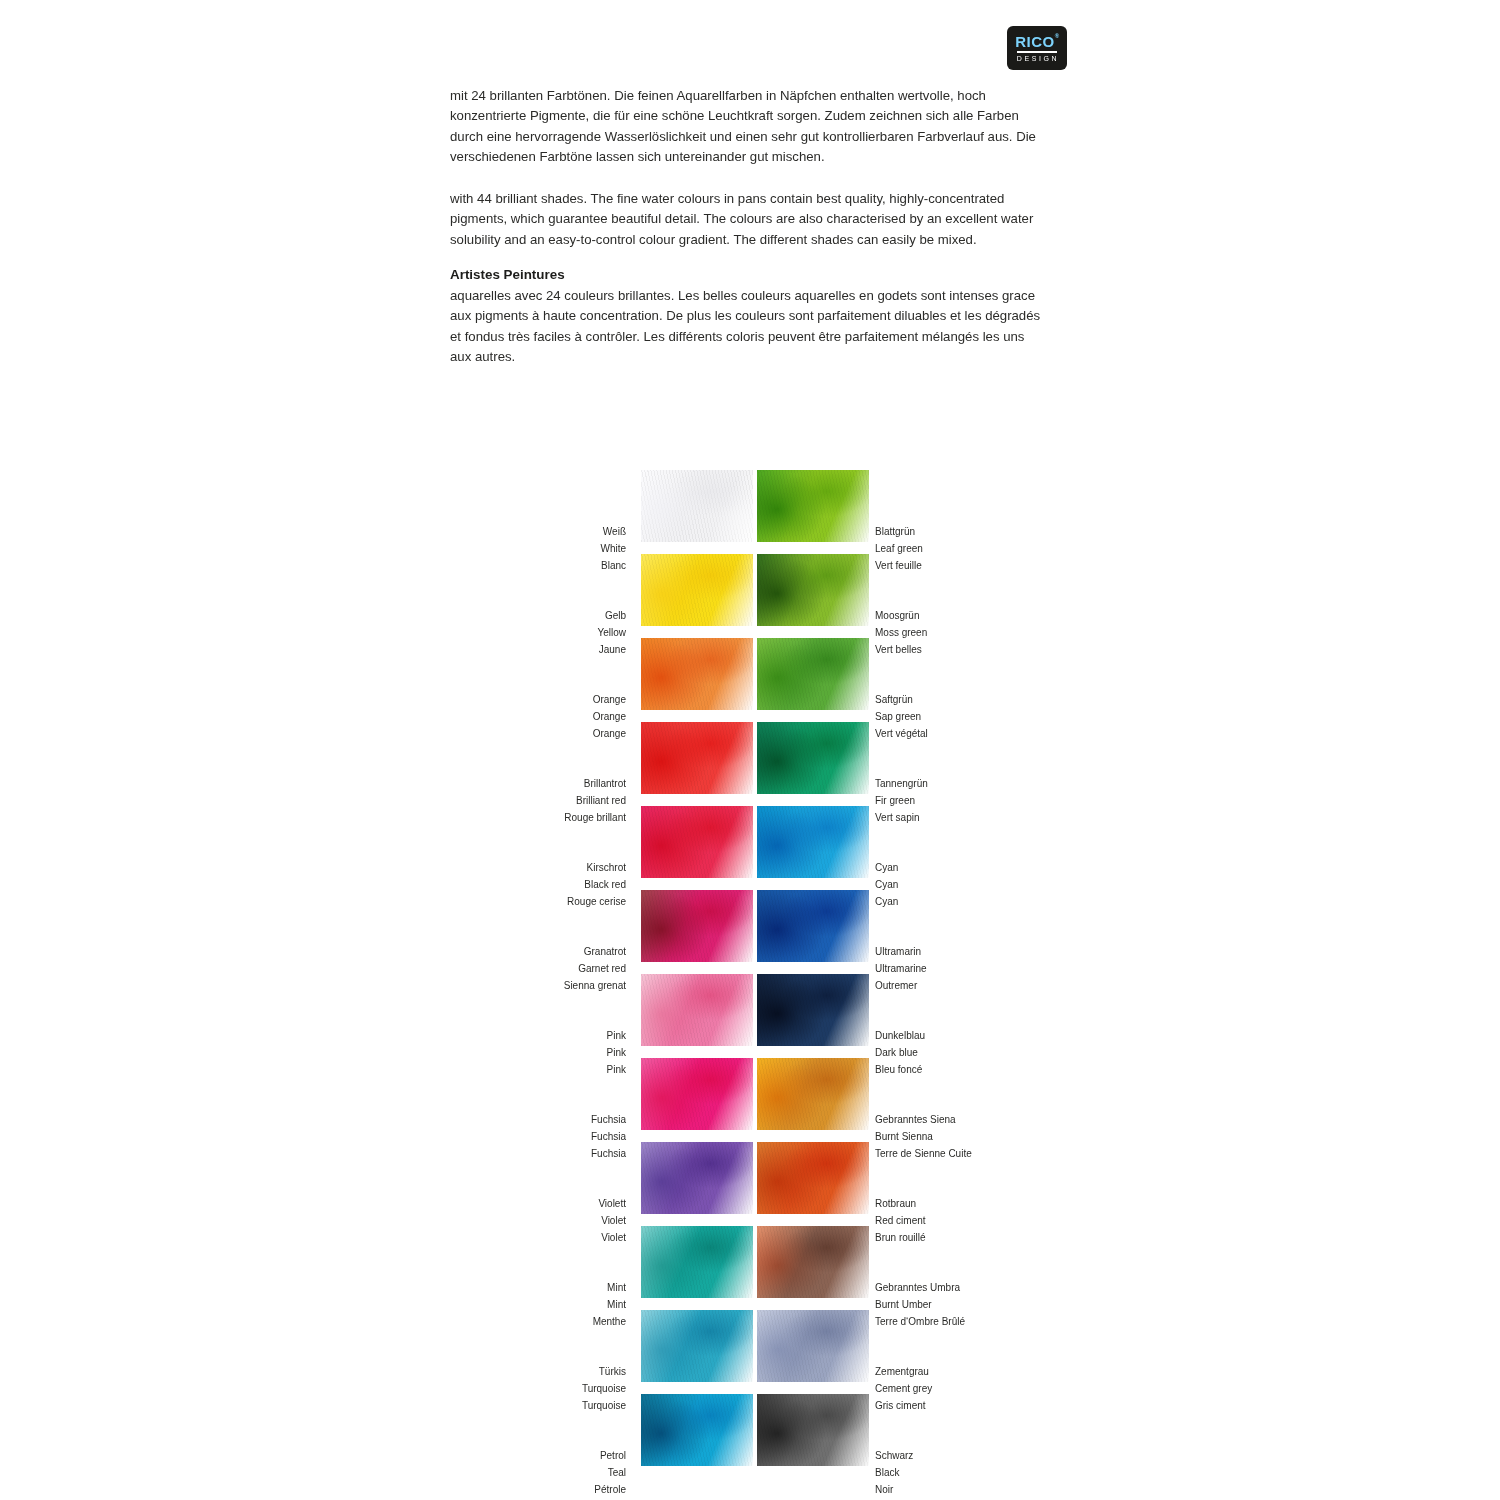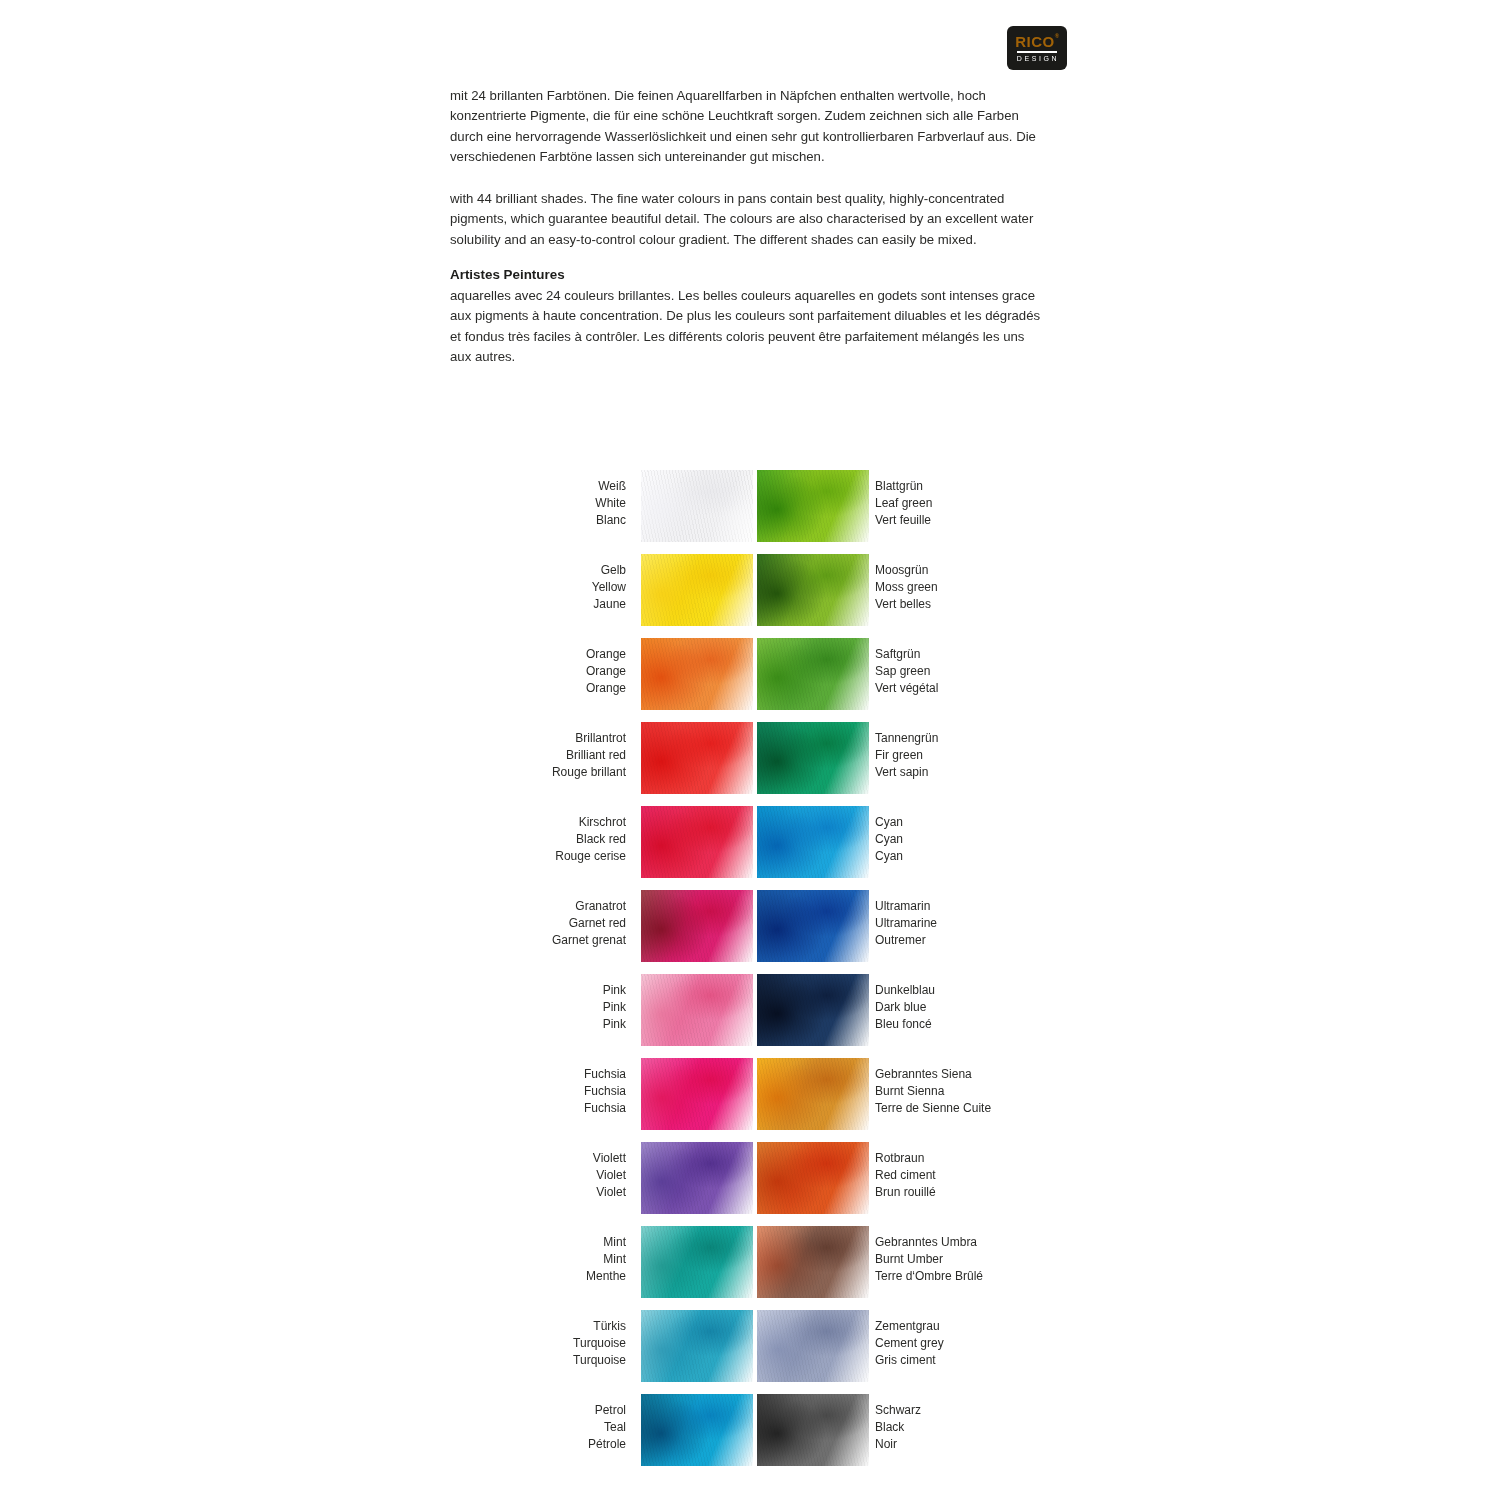--- a/index.html
+++ b/index.html
@@ -9,21 +9,21 @@
     color:#1d1d1b;overflow:hidden;position:relative;
   }
 
   
   #brand-logo{
     position:absolute;left:1007px;top:26px;width:60px;height:44px;
     background:#1a1a18;border-radius:6px;
     display:flex;flex-direction:column;align-items:center;justify-content:center;
   }
   #brand-logo .lg-top{
-    color:#a16207;font-weight:bold;font-size:15px;letter-spacing:.5px;
+    color:#7dd3fc;font-weight:bold;font-size:15px;letter-spacing:.5px;
     line-height:1;position:relative;padding-right:4px;
   }
   #brand-logo .lg-reg{
     position:absolute;right:-1px;top:-1px;font-size:6px;font-weight:bold;line-height:1;
   }
   #brand-logo .lg-rule{width:40px;height:2px;background:#fff;margin:2px 0 2px;}
   #brand-logo .lg-bot{
     color:#ffffff;font-size:7px;letter-spacing:2.6px;line-height:1;padding-left:2px;
   }
 
@@ -36,21 +36,21 @@
   .blk-body{
     font-size:13.2px;line-height:20.3px;color:#2b2b29;text-align:left;
   }
   .blk.sp2{margin-top:22px;}
   .blk.sp3{}
 
   
   #chart{position:absolute;left:0;top:470px;width:1500px;}
   .row{position:relative;height:84px;}
   .lbl{
-    position:absolute;font-size:12px;line-height:17.2px;color:#2b2b29;white-space:nowrap;
+    position:absolute;font-size:10px;line-height:17.2px;color:#2b2b29;white-space:nowrap;margin-top:45px;
   }
   .lbl.left{right:874px;text-align:right;top:8px;}
   .lbl.right{left:875px;text-align:left;top:8px;}
   .sw{
     position:absolute;width:112px;height:72px;top:0;
   }
   .sw.a{left:641px;}
   .sw.b{left:757px;}
   .sw .base{position:absolute;inset:0;}
   .sw .ov{position:absolute;inset:0;}
@@ -178,21 +178,21 @@
       </div>
       <div class="sw b">
         <div class="base" style="background: linear-gradient(115deg, rgb(10, 143, 204) 0%, rgb(27, 165, 220) 42%, rgb(27, 165, 220) 68%, rgba(255, 255, 255, 0.92) 100%);"></div>
         <div class="ov" style="background: radial-gradient(70% 85% at 18% 55%, rgba(10, 143, 204, 0.8) 0%, transparent 62%), radial-gradient(55% 50% at 62% 30%, rgba(27, 165, 220, 0.6) 0%, transparent 70%), radial-gradient(60% 70% at 88% 70%, rgba(255, 255, 255, 0.75) 0%, transparent 65%), repeating-linear-gradient(78deg, rgba(0, 0, 0, 0.05) 0px, rgba(0, 0, 0, 0.05) 1px, transparent 1px, transparent 3px); mix-blend-mode: multiply;"></div>
       </div>
     </div>
     <div class="row">
       <div class="lbl left">
         <div>Granatrot</div>
         <div>Garnet red</div>
-        <div>Garnet grenat</div>
+        <div>Sienna grenat</div>
       </div>
       <div class="sw a">
         <div class="base" style="background: linear-gradient(115deg, rgb(156, 66, 72) 0%, rgb(220, 32, 113) 42%, rgb(220, 32, 113) 68%, rgba(255, 255, 255, 0.92) 100%);"></div>
         <div class="ov" style="background: radial-gradient(70% 85% at 18% 55%, rgba(156, 66, 72, 0.8) 0%, transparent 62%), radial-gradient(55% 50% at 62% 30%, rgba(220, 32, 113, 0.6) 0%, transparent 70%), radial-gradient(60% 70% at 88% 70%, rgba(255, 255, 255, 0.75) 0%, transparent 65%), repeating-linear-gradient(78deg, rgba(0, 0, 0, 0.05) 0px, rgba(0, 0, 0, 0.05) 1px, transparent 1px, transparent 3px); mix-blend-mode: multiply;"></div>
       </div>
       <div class="lbl right">
         <div>Ultramarin</div>
         <div>Ultramarine</div>
         <div>Outremer</div>
       </div>

